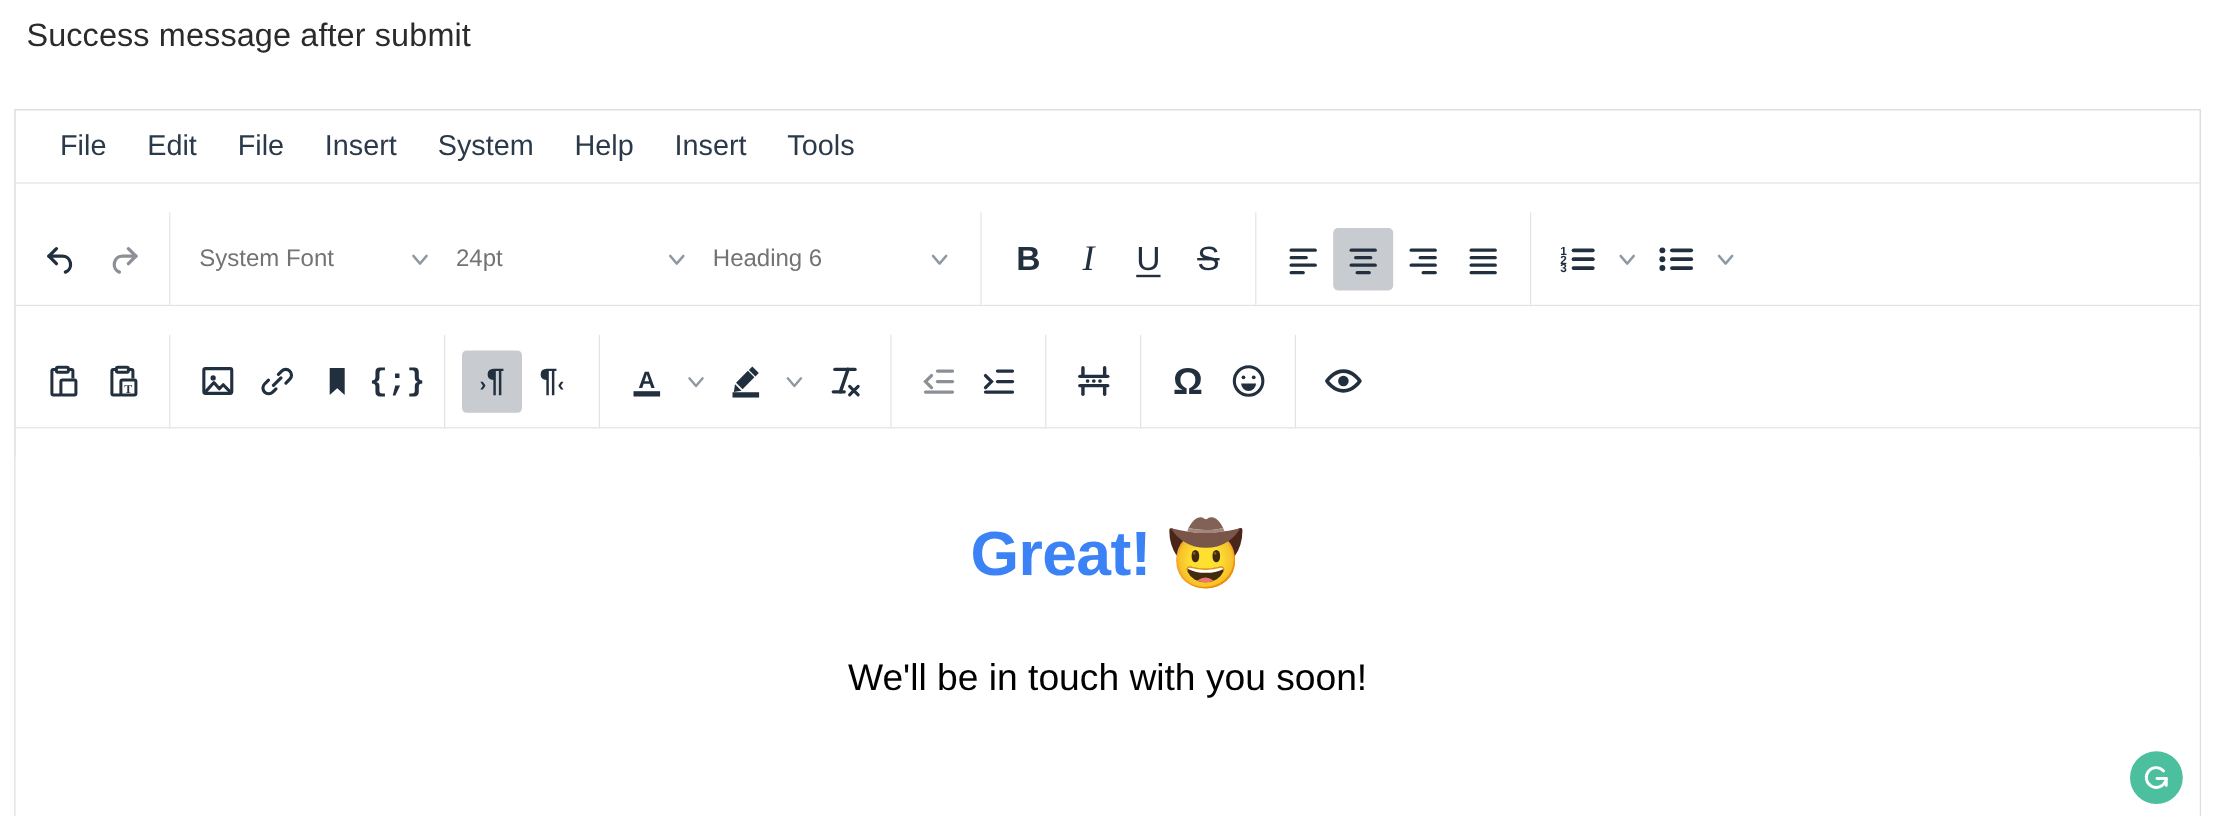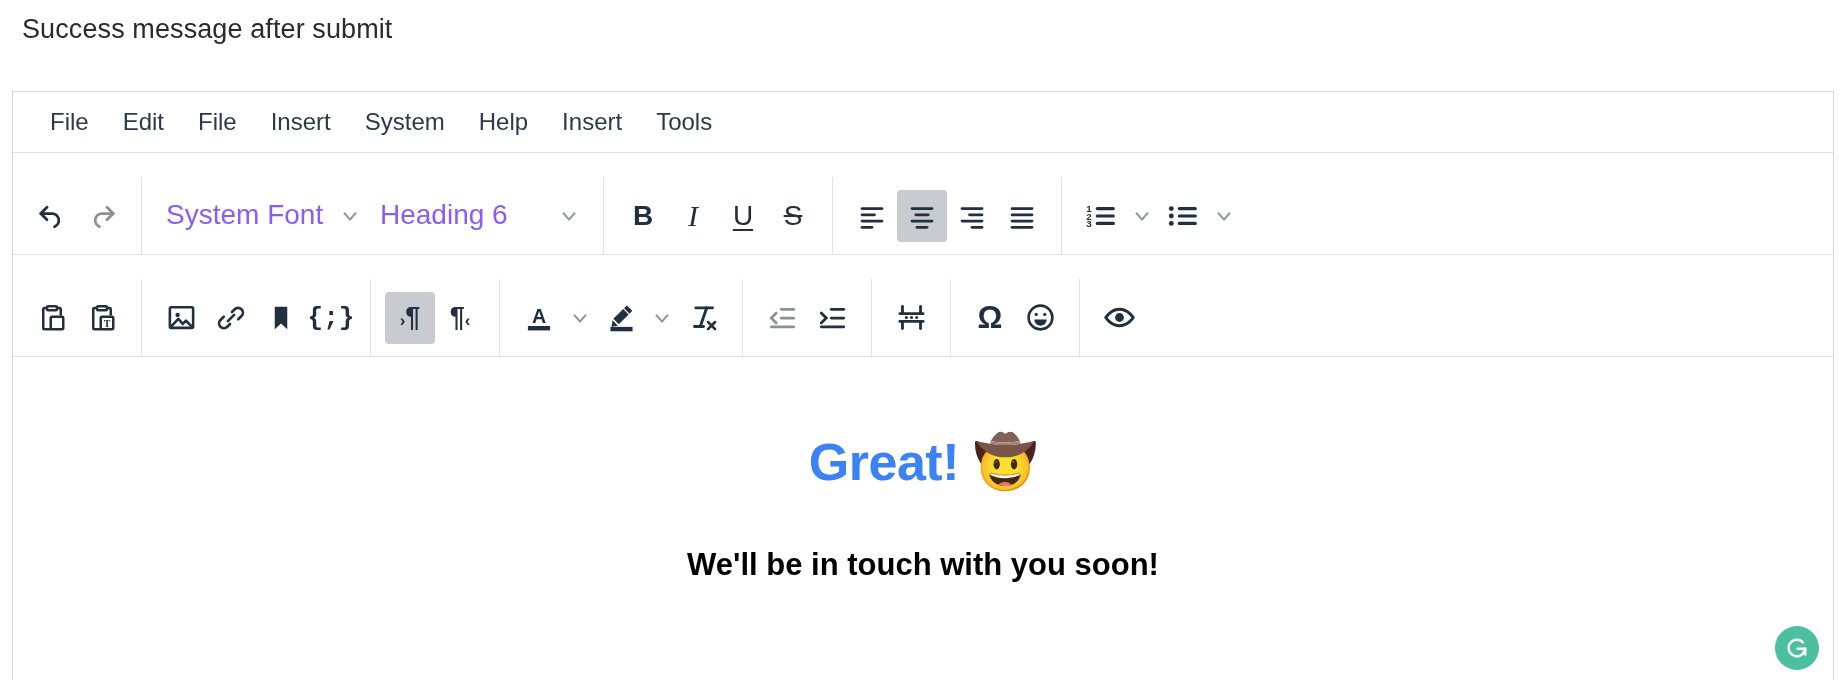--- a/index.html
+++ b/index.html
@@ -96,22 +96,22 @@
   }
   .select-field {
     display: flex;
     align-items: center;
     height: 52px;
     cursor: pointer;
     border-radius: 4px;
     padding: 0 4px 0 10px;
   }
   .select-label {
-    font-size: 28px;
-    color: #8b5cf6;
+    font-size: 20px;
+    color: #737373;
     white-space: nowrap;
     line-height: 1.1;
   }
   .sel-font { width: 200px; }
   .sel-size { width: 200px; }
   .sel-block { width: 205px; }
   .txt-glyph {
     font-size: 28px;
     line-height: 1;
     color: #222f3e;
@@ -138,21 +138,20 @@
     color: #3b82f6;
     margin: 14px 0 0 0;
     line-height: 1.2;
     letter-spacing: -0.5px;
   }
   .c-para {
     font-size: 31px;
     color: #000;
     margin: 52px 0 0 0;
     line-height: 1.3;
-    font-weight: bold;
   }
   .grammarly {
     position: absolute;
     right: 14px;
     bottom: 10px;
     width: 44px;
     height: 44px;
     border-radius: 50%;
     background: #4bbf9e;
     display: flex;
@@ -192,20 +191,28 @@
         <svg width="30" height="30" viewBox="0 0 24 24" fill="none" stroke="#8c9096" stroke-width="2.2" stroke-linecap="round" stroke-linejoin="round">
           <polyline points="16,5 21,10 16,15"></polyline>
           <path d="M21 10h-9a5.5 5.5 0 0 0-2 10.6"></path>
         </svg>
       </div>
     </div>
 
     <div class="tb-group">
       <div class="select-field sel-font">
         <span class="select-label" style="flex:1">System Font</span>
+        <span class="chev">
+          <svg width="22" height="22" viewBox="0 0 24 24" fill="none" stroke="currentColor" stroke-width="2.2" stroke-linecap="round" stroke-linejoin="round">
+              <polyline points="6,9 12,16 18,9"></polyline>
+            </svg>
+        </span>
+      </div>
+      <div class="select-field sel-size">
+        <span class="select-label" style="flex:1">24pt</span>
         <span class="chev">
           <svg width="22" height="22" viewBox="0 0 24 24" fill="none" stroke="currentColor" stroke-width="2.2" stroke-linecap="round" stroke-linejoin="round">
               <polyline points="6,9 12,16 18,9"></polyline>
             </svg>
         </span>
       </div>
       <div class="select-field sel-block">
         <span class="select-label" style="flex:1">Heading 6</span>
         <span class="chev">
           <svg width="22" height="22" viewBox="0 0 24 24" fill="none" stroke="currentColor" stroke-width="2.2" stroke-linecap="round" stroke-linejoin="round">

